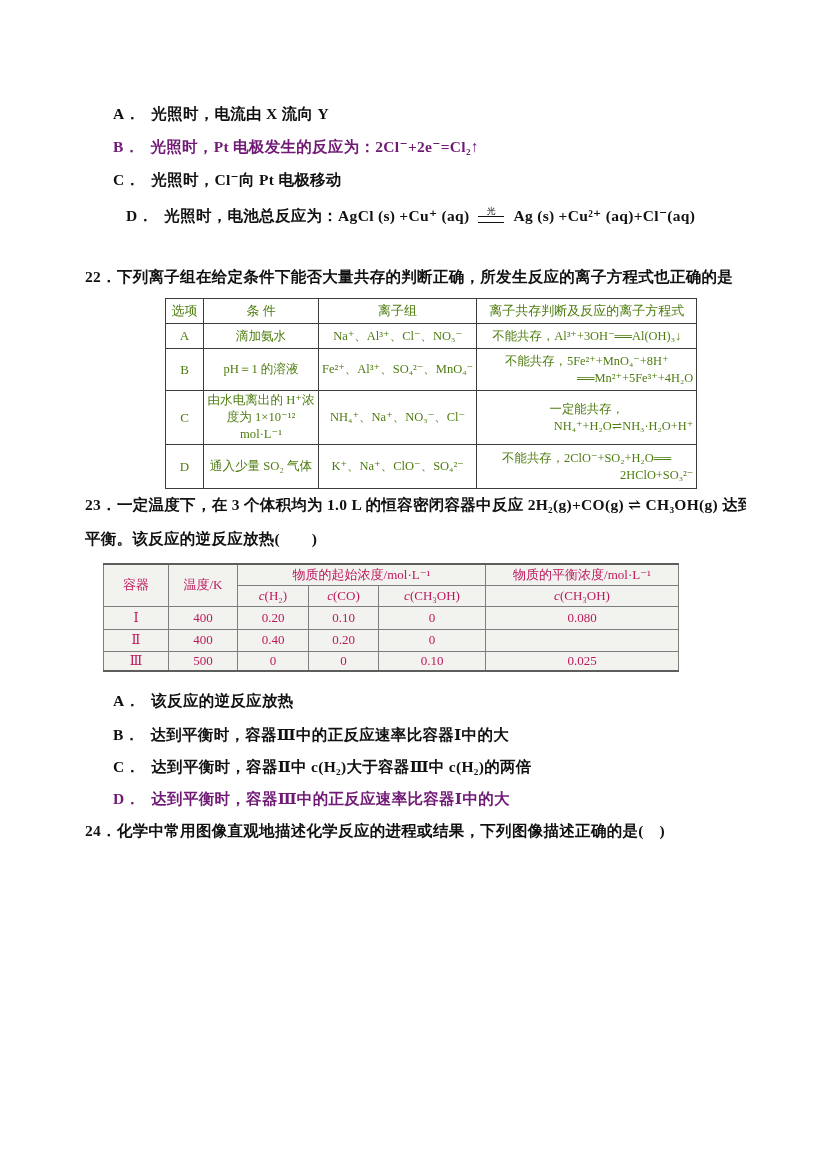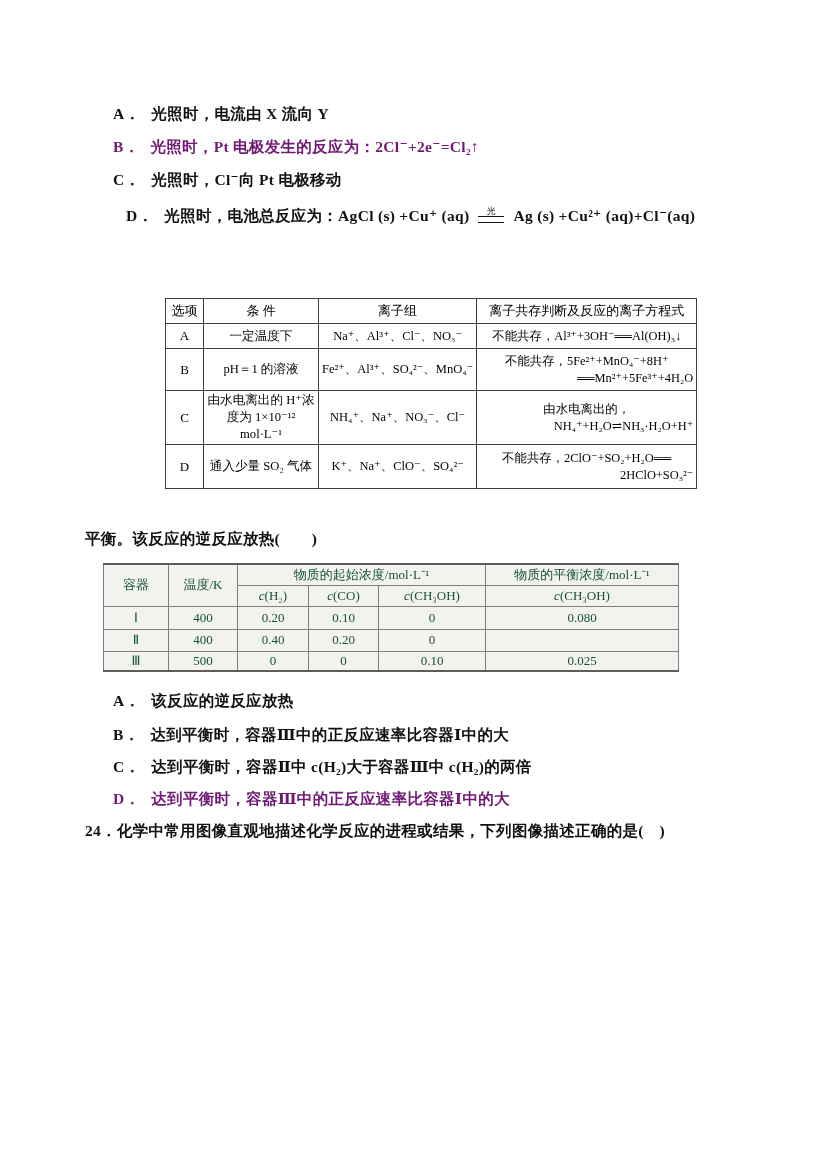--- a/index.html
+++ b/index.html
@@ -11,32 +11,32 @@
   .line{position:absolute;white-space:nowrap;font-weight:bold;font-size:15.5px;line-height:21px;letter-spacing:0.3px;}
   .opt-label{margin-right:11px;}
   .red{color:#701a75;}
   
   .cond-eq{display:inline-flex;flex-direction:column;align-items:center;margin:0 9px;vertical-align:middle;transform:translateY(-3px);}
   .cond-top{font-size:9px;line-height:10px;font-weight:normal;}
   .cond-line{width:26px;height:5px;border-top:1.6px solid #111;border-bottom:1.6px solid #111;}
 
   
   .t22{position:absolute;left:165px;top:298px;border-collapse:collapse;table-layout:fixed;
-       font-size:13px;color:#000000;font-weight:normal;}
+       font-size:13px;color:#4d7c0f;font-weight:normal;}
   .t22 td,.t22 th{border:1px solid #3d3d3d;padding:1px 3px;vertical-align:middle;font-weight:normal;}
   .t22 th{text-align:center;}
   .t22 .c{text-align:center;}
   .t22 .ions{text-align:center;white-space:nowrap;font-size:12.5px;}
   .t22 .cond{text-align:center;font-size:12.6px;line-height:1.35;}
   .t22 .eq1{text-align:center;font-size:12.4px;white-space:nowrap;}
   .t22 .eq2{text-align:right;font-size:12.4px;white-space:nowrap;}
 
   
   .t23{position:absolute;left:103px;top:563px;border-collapse:collapse;table-layout:fixed;
-       background:#f2f2ef;font-size:13px;color:#14532d;font-family:Liberation Serif, serif;}
+       background:#f2f2ef;font-size:13px;color:#be185d;}
   .t23 td,.t23 th{border:1px solid #7e7e7e;padding:0 2px;text-align:center;vertical-align:middle;font-weight:normal;}
   .t23{border-top:2px solid #5d5d5d;border-bottom:2px solid #5d5d5d;}
   .it{font-style:italic;}
 </style>
 </head>
 <body>
 
 <div class="page">
 
   <div class="line" style="left:113px;top:103px">
@@ -48,73 +48,75 @@
   <div class="line" style="left:113px;top:169px">
     <span class="opt-label">C．</span><span>光照时，Cl⁻向 Pt 电极移动</span>
   </div>
   <div class="line" style="left:126px;top:205px">
     <span class="opt-label">D．</span><span>光照时，电池总反应为：AgCl (s) +Cu⁺ (aq)</span><span class="cond-eq">
         <span class="cond-top">光</span>
         <span class="cond-line"></span>
       </span><span>Ag (s) +Cu²⁺ (aq)+Cl⁻(aq)</span>
   </div>
 
+  <div class="line" style="left:85px;top:266px">22．下列离子组在给定条件下能否大量共存的判断正确，所发生反应的离子方程式也正确的是</div>
 
   <table class="t22">
     <colgroup>
         <col style="width:38px">
         <col style="width:115px">
         <col style="width:149px">
         <col style="width:220px">
       </colgroup>
     <tbody>
         <tr style="height:25px">
       <th>选项</th>
       <th>条 件</th>
       <th>离子组</th>
       <th>离子共存判断及反应的离子方程式</th>
     </tr>
     <tr style="height:25px">
       <td class="c">A</td>
-      <td class="cond">一定温度下</td>
+      <td class="cond">滴加氨水</td>
       <td class="ions">Na⁺、Al³⁺、Cl⁻、NO₃⁻</td>
       <td>
             <div class="eq1">不能共存，Al³⁺+3OH⁻══Al(OH)₃↓</div>
           </td>
     </tr>
     <tr style="height:42px">
       <td class="c">B</td>
       <td class="cond">pH＝1 的溶液</td>
       <td class="ions">Fe²⁺、Al³⁺、SO₄²⁻、MnO₄⁻</td>
       <td>
         <div class="eq1">不能共存，5Fe²⁺+MnO₄⁻+8H⁺</div>
         <div class="eq2">══Mn²⁺+5Fe³⁺+4H₂O</div>
       </td>
     </tr>
     <tr style="height:43px">
       <td class="c">C</td>
       <td class="cond">由水电离出的 H⁺浓度为 1×10⁻¹² mol·L⁻¹</td>
       <td class="ions">NH₄⁺、Na⁺、NO₃⁻、Cl⁻</td>
       <td>
-        <div class="eq1">由水电离出的，</div>
+        <div class="eq1">一定能共存，</div>
         <div class="eq2">NH₄⁺+H₂O⇌NH₃·H₂O+H⁺</div>
       </td>
     </tr>
     <tr style="height:44px">
       <td class="c">D</td>
       <td class="cond">通入少量 SO₂ 气体</td>
       <td class="ions">K⁺、Na⁺、ClO⁻、SO₄²⁻</td>
       <td>
         <div class="eq1">不能共存，2ClO⁻+SO₂+H₂O══</div>
         <div class="eq2">2HClO+SO₃²⁻</div>
       </td>
     </tr>
   </tbody>
     </table>
 
+  <div class="line" style="left:85px;top:494px">23．一定温度下，在 3 个体积均为 1.0 L 的恒容密闭容器中反应 2H₂(g)+CO(g) ⇌ CH₃OH(g) 达到</div>
   <div class="line" style="left:85px;top:528px">平衡。该反应的逆反应放热(　　)</div>
 
   <table class="t23">
     <colgroup>
         <col style="width:65px">
         <col style="width:69px">
         <col style="width:71px">
         <col style="width:70px">
         <col style="width:107px">
         <col style="width:193px">

